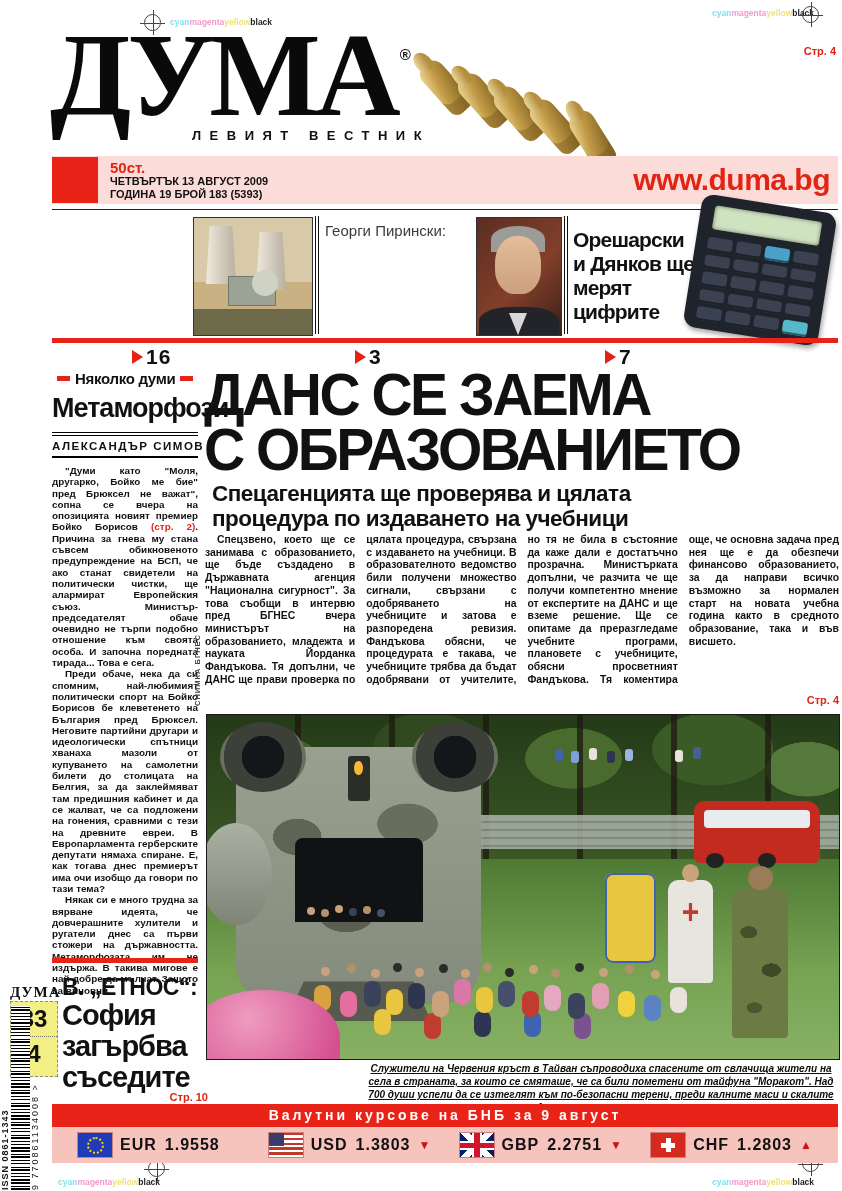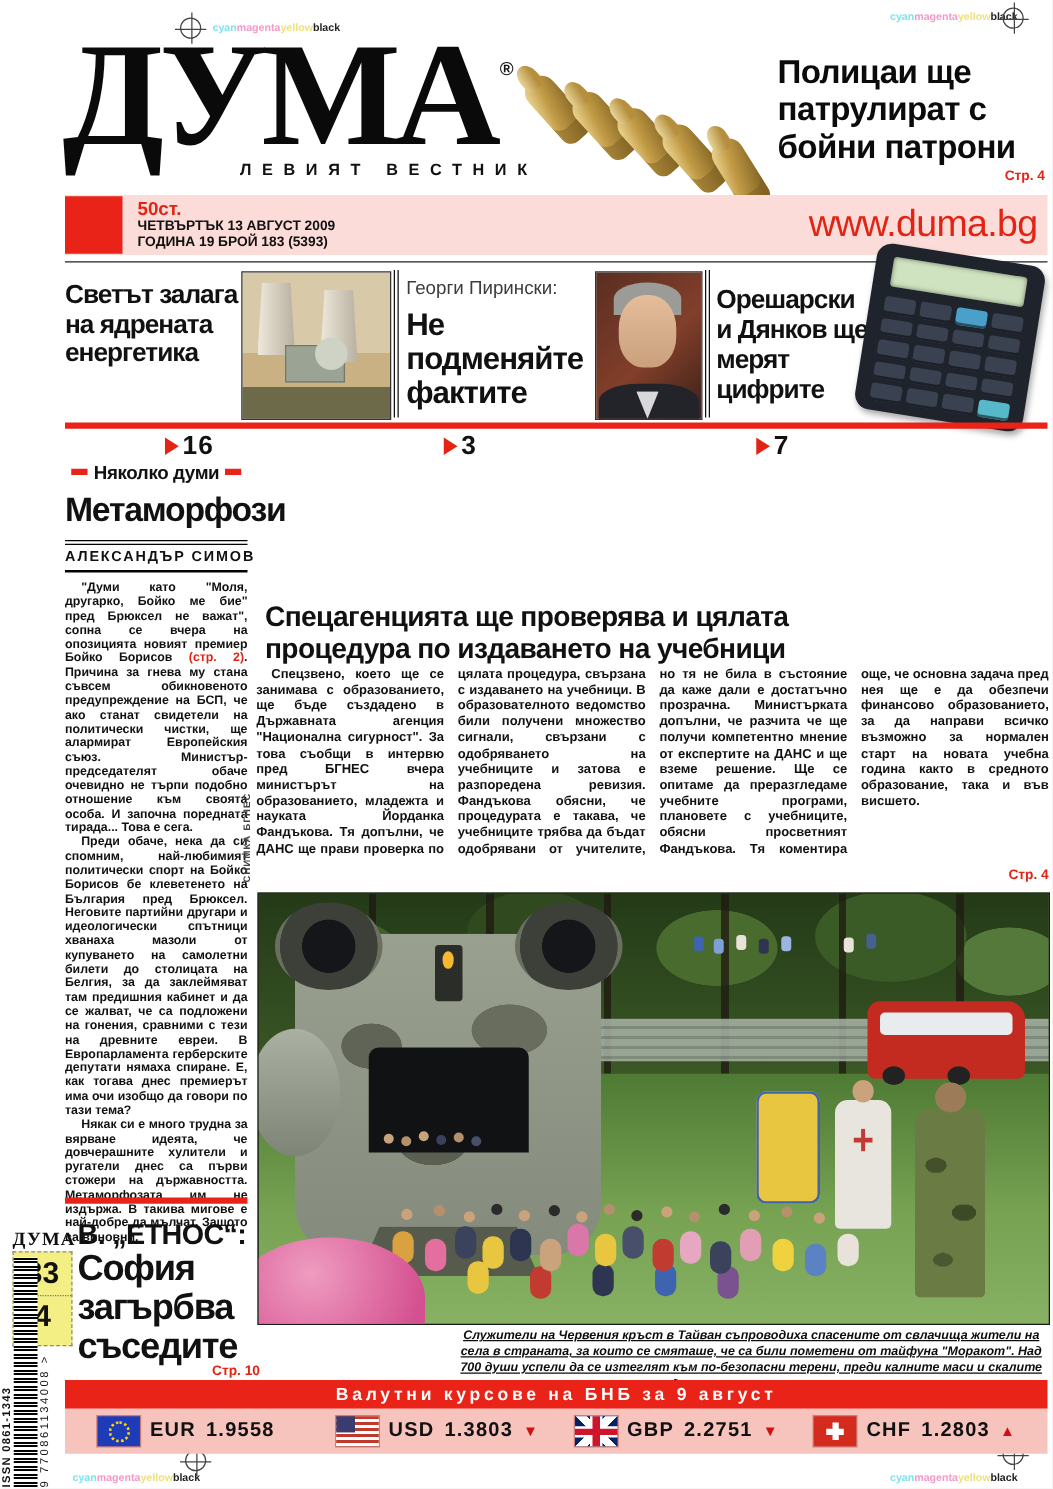--- a/index.html
+++ b/index.html
@@ -33,21 +33,21 @@
   .topstory{position:absolute;left:622px;top:42px;width:214px;}
   .topstory-title{font-size:26.5px;line-height:30px;font-weight:800;letter-spacing:-0.5px;color:#0b0b0b;}
   .topstory-ref{display:block;text-align:right;color:#e32313;font-size:11px;font-weight:800;margin-top:3px;}
 
   
   .band{position:absolute;left:52px;top:156px;width:786px;height:48px;background:#fbdcd8;}
   .band-square{position:absolute;left:0;top:1px;width:46px;height:46px;background:#ea2318;}
   .band-price{position:absolute;left:58px;top:3px;color:#e32313;font-size:15px;font-weight:800;}
   .band-date{position:absolute;left:58px;top:19px;font-size:11px;font-weight:800;}
   .band-issue{position:absolute;left:58px;top:32px;font-size:11px;font-weight:800;}
-  .website{position:absolute;right:8px;top:7px;color:#e32313;font-size:30px;font-weight:400;letter-spacing:-0.5px;}
+  .website{position:absolute;right:8px;top:7px;color:#e32313;font-size:30px;font-weight:700;letter-spacing:-0.5px;}
 
   .topline{position:absolute;left:52px;top:209px;width:786px;border-top:1.6px solid #222;}
 
   
   .teasers{position:absolute;left:52px;top:212px;width:786px;height:126px;}
   .t1{position:absolute;left:0;top:12px;width:140px;font-size:21px;line-height:23.5px;font-weight:800;letter-spacing:-0.8px;}
   .nuclear{position:absolute;left:141px;top:5px;width:118px;height:117px;border:1px solid #333;
            background:linear-gradient(#d8c9a8 0 55%,#c9b184 55% 78%,#6d6a4a 78% 100%);overflow:hidden;}
   .tower{position:absolute;width:30px;height:58px;background:linear-gradient(90deg,#efe9dc,#b8b0a0);
          clip-path:polygon(12% 0,88% 0,100% 100%,0 100%);}
@@ -242,46 +242,43 @@
 
   <div class="bullets">
     <i class="bullet"></i>
       <i class="bullet"></i>
       <i class="bullet"></i>
       <i class="bullet"></i>
       <i class="bullet"></i>
   </div>
 
   <div class="topstory">
-    <div class="topstory-title">Полицаи ще патрулират с бойни патрони</div>
     <span class="topstory-ref">Стр. 4</span>
   </div>
 
   <div class="band">
     <div class="band-square"></div>
     <div class="band-price">50ст.</div>
     <div class="band-date">ЧЕТВЪРТЪК 13 АВГУСТ 2009</div>
     <div class="band-issue">ГОДИНА 19 БРОЙ 183 (5393)</div>
     <div class="website">www.duma.bg</div>
   </div>
 
   <div class="topline"></div>
 
   <div class="teasers">
-    <div class="t1">Светът залага на ядрената енергетика</div>
     <div class="nuclear">
       <div class="tower tw1"></div>
         <div class="tower tw2"></div>
       <div class="plant-bldg"></div>
         <div class="plant-dome"></div>
     </div>
     <div class="vdiv vd1"></div>
     <div class="t2">
       <div class="t2-kicker">Георги Пирински:</div>
-      <div class="t2-title">Не подменяйте фактите</div>
     </div>
     <div class="portrait">
       <div class="p-hair"></div>
         <div class="p-face"></div>
         <div class="p-suit"></div>
         <div class="p-shirt"></div>
     </div>
     <div class="vdiv vd2"></div>
     <div class="t3">Орешарски и Дянков ще мерят цифрите</div>
   </div>
@@ -349,20 +346,24 @@
       <div class="bc-issn">ISSN 0861-1343</div>
       <div class="bc-stripes"></div>
       <div class="bc-digits">9 770861134008 &gt;</div>
     </div>
   </div>
 
   <div class="ethnos-kicker">В. „ЕТНОС“:</div>
   <div class="ethnos-title">София загърбва съседите</div>
   <div class="ethnos-ref">Стр. 10</div>
 
+  <div class="headline">
+    <span>ДАНС СЕ ЗАЕМА</span>
+    <span>С ОБРАЗОВАНИЕТО</span>
+  </div>
   <div class="subhead">Спецагенцията ще проверява и цялата процедура по издаването на учебници</div>
   <div class="article">Спецзвено, което ще се занимава с образованието, ще бъде създадено в Държавната агенция "Национална сигурност". За това съобщи в интервю пред БГНЕС вчера министърът на образованието, младежта и науката Йорданка Фандъкова. Тя допълни, че ДАНС ще прави проверка по цялата процедура, свързана с издаването на учебници. В образователното ведомство били получени множество сигнали, свързани с одобряването на учебниците и затова е разпоредена ревизия. Фандъкова обясни, че процедурата е такава, че учебниците трябва да бъдат одобрявани от учителите, но тя не била в състояние да каже дали е достатъчно прозрачна. Министърката допълни, че разчита че ще получи компетентно мнение от експертите на ДАНС и ще вземе решение. Ще се опитаме да преразгледаме учебните програми, плановете с учебниците, обясни просветният Фандъкова. Тя коментира още, че основна задача пред нея ще е да обезпечи финансово образованието, за да направи всичко възможно за нормален старт на новата учебна година както в средното образование, така и във висшето.</div>
   <div class="article-ref">Стр. 4</div>
 
   <div class="photo">
     <div class="ph-trees"></div>
     <div class="ph-trunks"></div>
     <div class="ph-wall"></div>
     <div class="ph-grass"></div>
     <div class="ph-van"></div>

